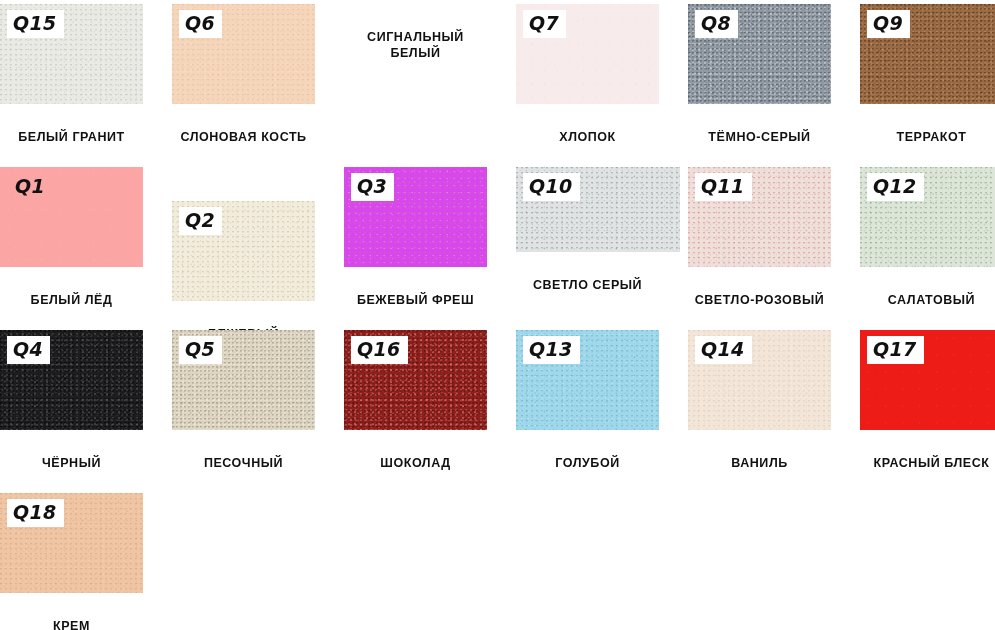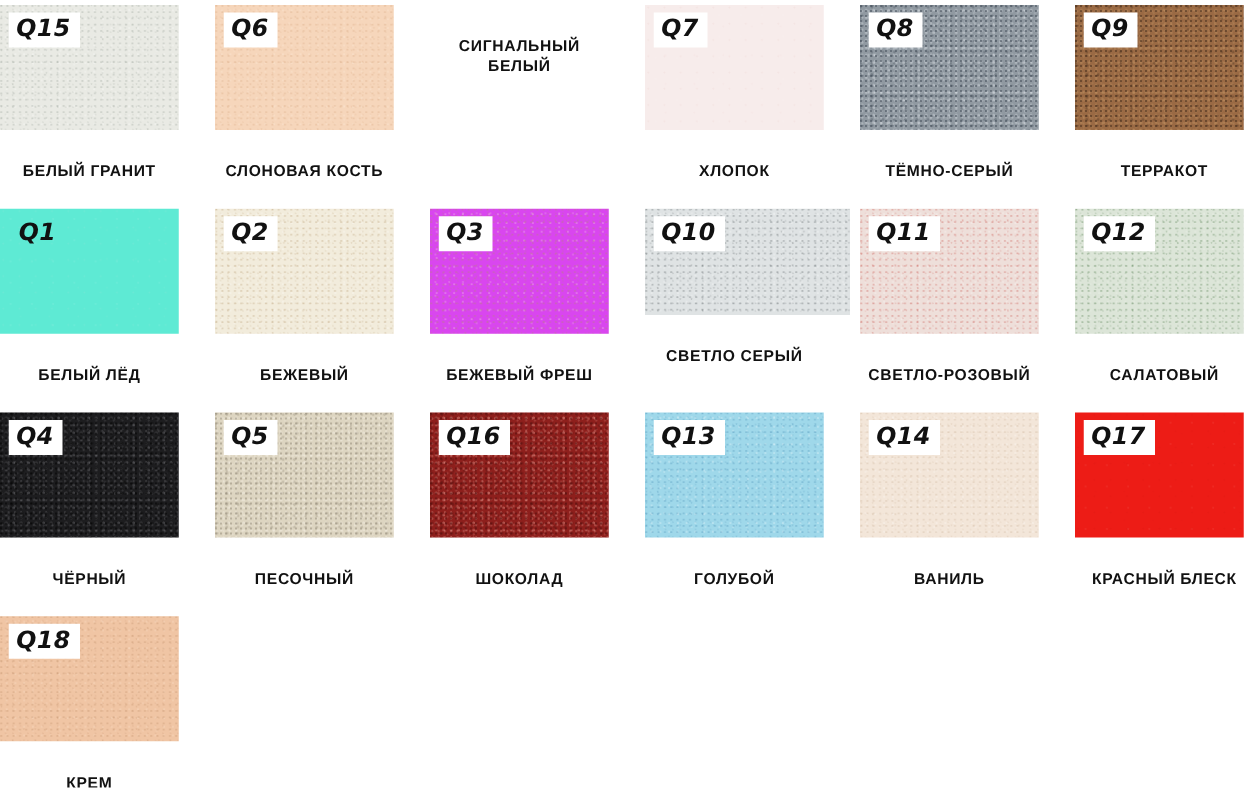--- a/index.html
+++ b/index.html
@@ -99,28 +99,28 @@
       <div class="swatch-label">ТЁМНО-СЕРЫЙ</div>
     </div>
     <div class="swatch-cell" style="left: 860px; top: 4px;">
       <div class="swatch" style="width: 143px; height: 100px; background: rgb(154, 106, 68);">
         <div class="grain" style="background-image:radial-gradient(circle at 20% 15%, rgba(61,39,24,0.48) 0 0.8px, rgba(0,0,0,0) 1.25px),radial-gradient(circle at 33% 36%, rgba(201,154,104,0.42) 0 0.8px, rgba(0,0,0,0) 1.25px),radial-gradient(circle at 46% 57%, rgba(61,39,24,0.38) 0 0.7px, rgba(0,0,0,0) 1.15px),radial-gradient(circle at 59% 78%, rgba(201,154,104,0.34) 0 0.7px, rgba(0,0,0,0) 1.15px),radial-gradient(circle at 72% 29%, rgba(61,39,24,0.3) 0 0.8px, rgba(0,0,0,0) 1.25px),radial-gradient(circle at 85% 50%, rgba(201,154,104,0.26) 0 0.6px, rgba(0,0,0,0) 1.05px);background-position:0px 0px,3px 2px,6px 4px,9px 6px,12px 8px,15px 10px;background-size:4px 4px,6px 6px,8px 8px,5px 5px,9px 9px,7px 7px;"></div>
         <div class="code-badge">Q9</div>
       </div>
       <div class="swatch-label">ТЕРРАКОТ</div>
     </div>
     <div class="swatch-cell" style="left: 0px; top: 167px;">
-      <div class="swatch" style="width: 143px; height: 100px; background: #5eead4;">
+      <div class="swatch" style="width: 143px; height: 100px; background: #fca5a5;">
         <div class="grain" style="background-image:radial-gradient(circle at 20% 15%, rgba(227,227,222,0.1) 0 0.5px, rgba(0,0,0,0) 0.95px),radial-gradient(circle at 33% 36%, rgba(255,255,255,0.07) 0 0.6px, rgba(0,0,0,0) 1.05px),radial-gradient(circle at 46% 57%, rgba(227,227,222,0.06) 0 0.5px, rgba(0,0,0,0) 0.95px);background-position:0px 0px,3px 2px,6px 4px;background-size:13px 13px,17px 17px,23px 23px;"></div>
         <div class="code-badge bare">Q1</div>
       </div>
       <div class="swatch-label">БЕЛЫЙ ЛЁД</div>
     </div>
     <div class="swatch-cell" style="left: 172px; top: 167px;">
-      <div class="swatch" style="width: 143px; height: 100px; background: rgb(242, 236, 220);">
+      <div class="swatch" style="width: 143px; height: 100px; background: rgb(242, 236, 220); margin-top: 34px;">
         <div class="grain" style="background-image:radial-gradient(circle at 20% 15%, rgba(185,157,116,0.34) 0 0.6px, rgba(0,0,0,0) 1.05px),radial-gradient(circle at 33% 36%, rgba(255,255,255,0.28) 0 0.6px, rgba(0,0,0,0) 1.05px),radial-gradient(circle at 46% 57%, rgba(185,157,116,0.24) 0 0.5px, rgba(0,0,0,0) 0.95px),radial-gradient(circle at 59% 78%, rgba(255,255,255,0.2) 0 0.6px, rgba(0,0,0,0) 1.05px),radial-gradient(circle at 72% 29%, rgba(185,157,116,0.18) 0 0.5px, rgba(0,0,0,0) 0.95px);background-position:0px 0px,3px 2px,6px 4px,9px 6px,12px 8px;background-size:5px 5px,7px 7px,9px 9px,11px 11px,6px 6px;"></div>
         <div class="code-badge">Q2</div>
       </div>
       <div class="swatch-label">БЕЖЕВЫЙ</div>
     </div>
     <div class="swatch-cell" style="left: 344px; top: 167px;">
       <div class="swatch" style="width: 143px; height: 100px; background: #d946ef;">
         <div class="grain" style="background-image:radial-gradient(circle at 20% 15%, rgba(176,143,99,0.34) 0 0.6px, rgba(0,0,0,0) 1.05px),radial-gradient(circle at 33% 36%, rgba(250,240,221,0.28) 0 0.6px, rgba(0,0,0,0) 1.05px),radial-gradient(circle at 46% 57%, rgba(176,143,99,0.24) 0 0.5px, rgba(0,0,0,0) 0.95px),radial-gradient(circle at 59% 78%, rgba(250,240,221,0.2) 0 0.6px, rgba(0,0,0,0) 1.05px),radial-gradient(circle at 72% 29%, rgba(176,143,99,0.18) 0 0.5px, rgba(0,0,0,0) 0.95px);background-position:0px 0px,3px 2px,6px 4px,9px 6px,12px 8px;background-size:5px 5px,7px 7px,9px 9px,11px 11px,6px 6px;"></div>
         <div class="code-badge">Q3</div>
       </div>

